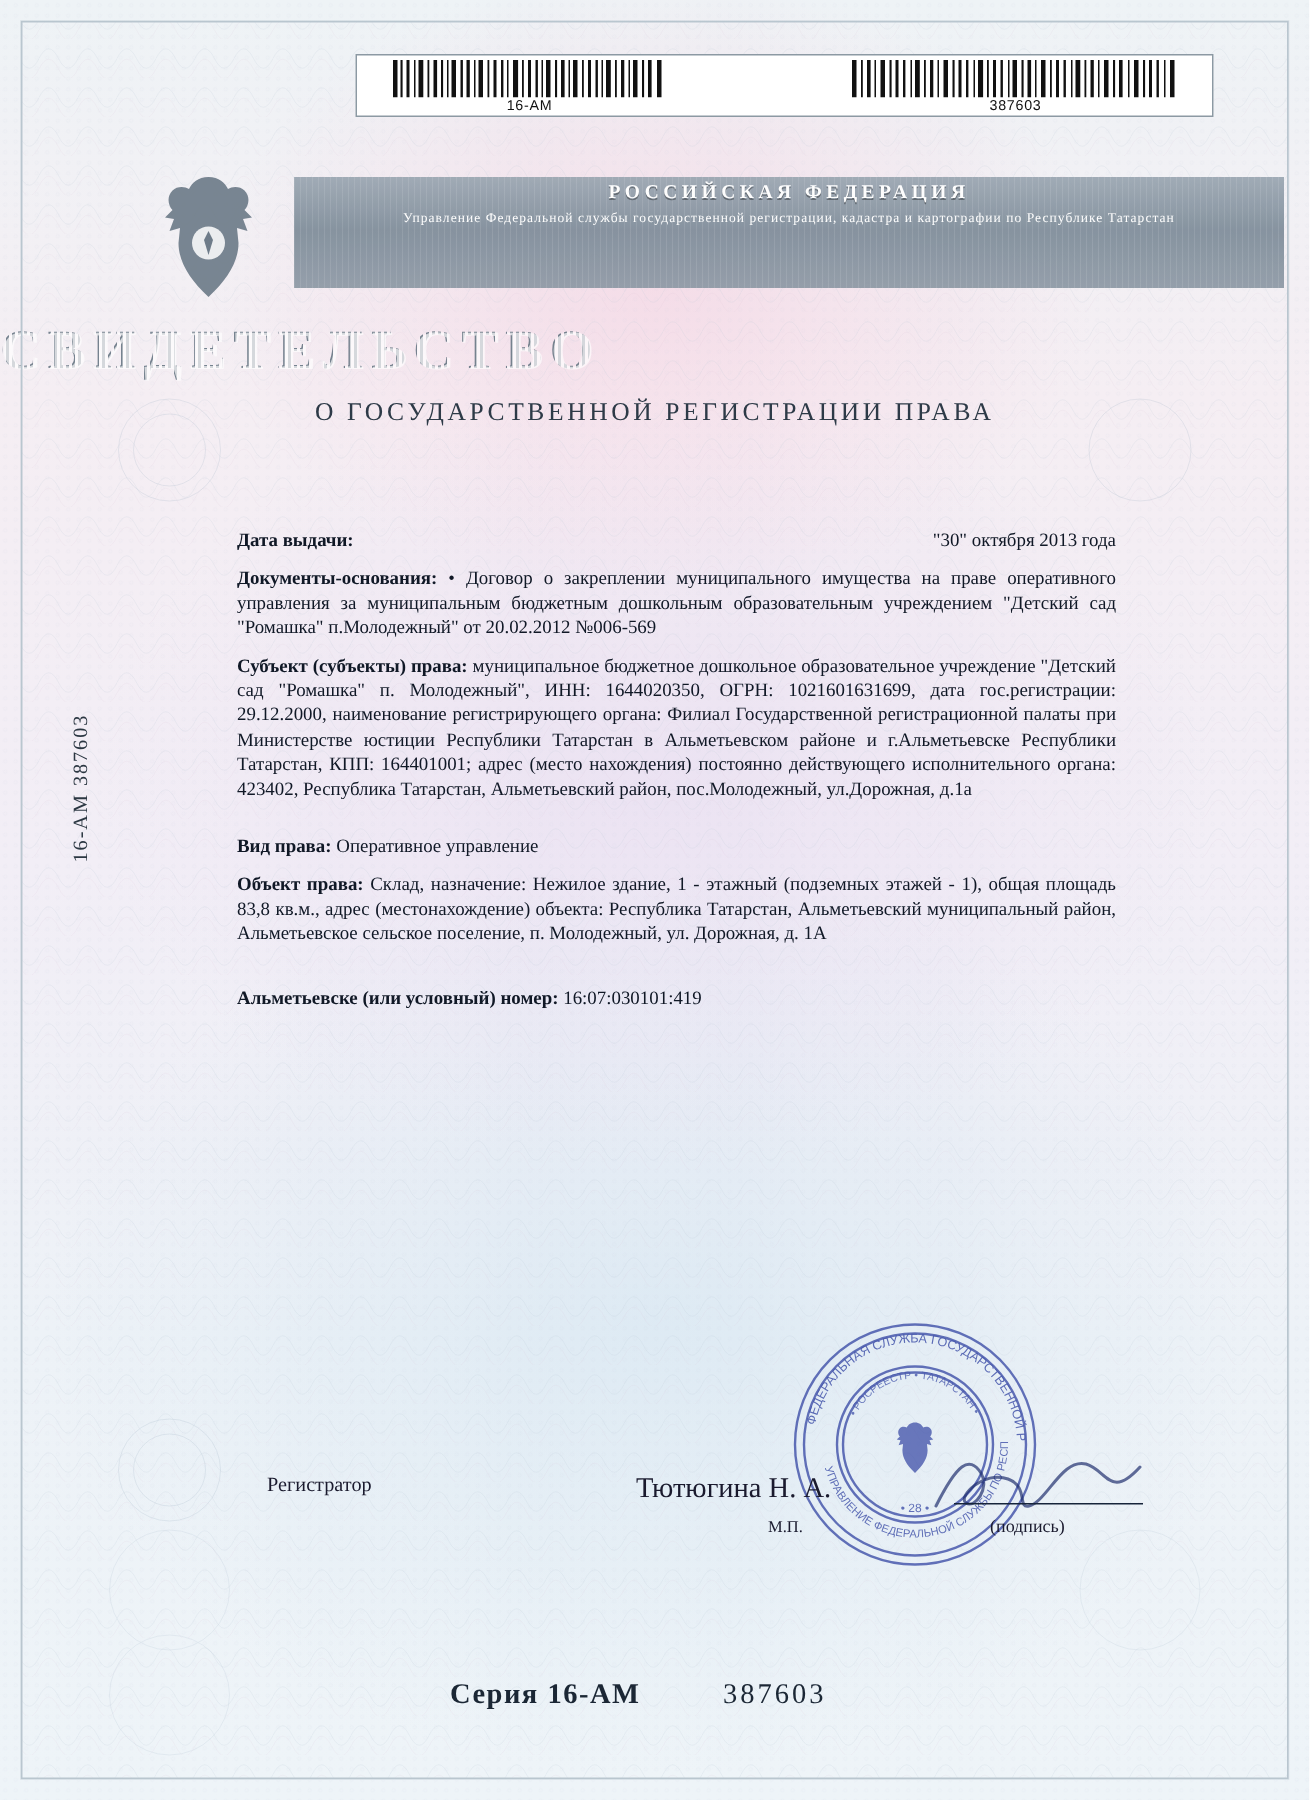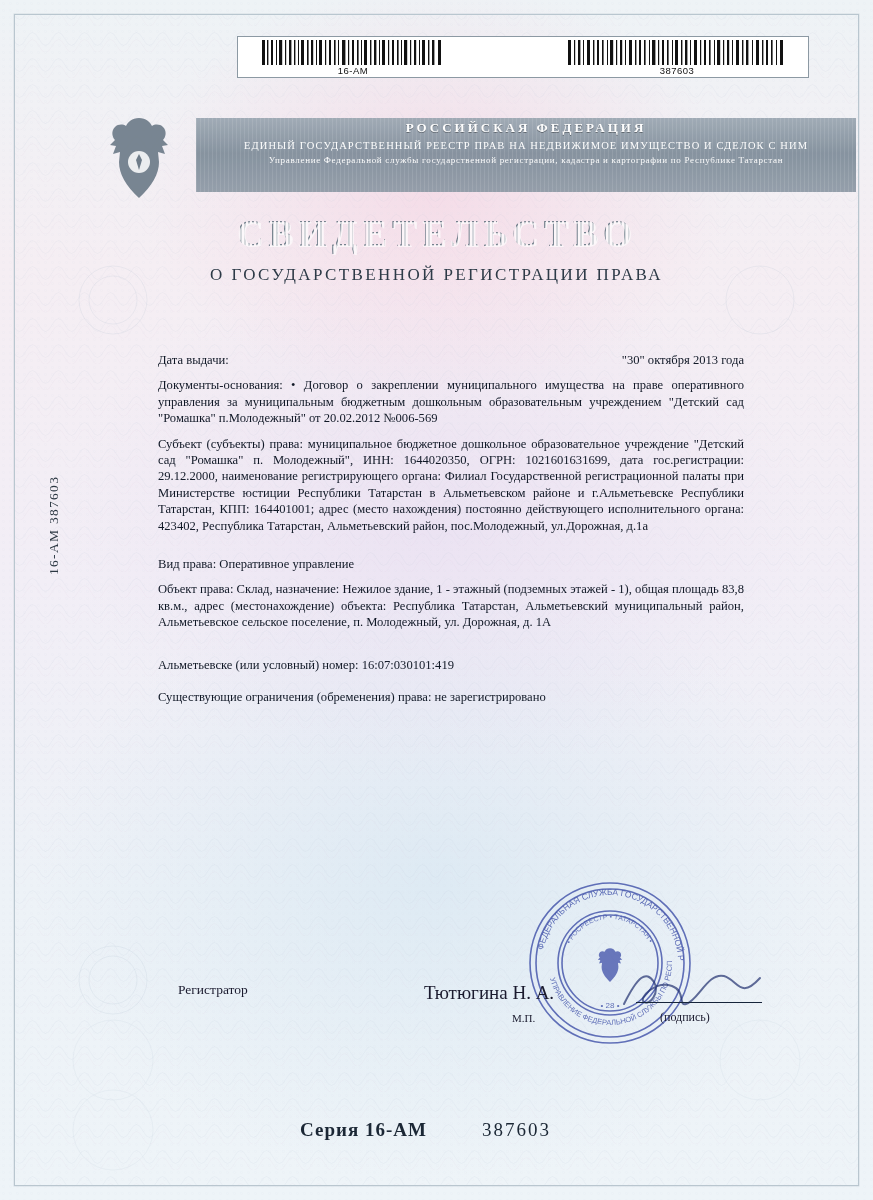--- a/index.html
+++ b/index.html
@@ -113,21 +113,21 @@
     position: absolute;
     left: 96px; top: 112px;
     width: 86px; height: 96px;
   }
 
   
   .doc-title {
     position: absolute;
     left: 0; top: 212px;
     width: 873px;
-    text-align: center;
+    text-align: left;
     font-size: 37px;
     font-weight: bold;
     letter-spacing: 5px;
     color: #6d7b88;
     opacity: .92;
     text-shadow: 1px 1px 0 rgba(255,255,255,.7);
   }
   .doc-title .inner {
     display: inline-block;
     background: repeating-linear-gradient(90deg, #6c7a87 0 2px, rgba(255,255,255,.25) 2px 4px);
@@ -166,21 +166,21 @@
     line-height: 16.4px;
     color: #101826;
     text-align: justify;
   }
   .row-date {
     display: flex;
     justify-content: space-between;
     align-items: baseline;
     margin-bottom: 9px;
   }
-  .lbl { font-weight: normal; }
+  .lbl { font-weight: bold; }
   .blk { margin-bottom: 9px; }
   .sp-16 { margin-top: 16px; }
   .sp-22 { margin-top: 22px; }
   .sp-28 { margin-top: 26px; }
 
   
   .stamp {
     position: absolute;
     left: 527px; top: 880px;
     width: 166px; height: 166px;
@@ -383,21 +383,20 @@
       <circle cx="43" cy="50" r="11"></circle>
     </g>
     <g fill="#6e7c89">
       <path d="M43 42 l3 6 l-3 10 l-3 -10 z"></path>
     </g>
   </svg>
 
   <div class="header-band"></div>
   <div class="header-text">
     <div class="h-title">РОССИЙСКАЯ  ФЕДЕРАЦИЯ</div>
-    <div class="h-sub1">ЕДИНЫЙ ГОСУДАРСТВЕННЫЙ РЕЕСТР ПРАВ НА НЕДВИЖИМОЕ ИМУЩЕСТВО И СДЕЛОК С НИМ</div>
     <div class="h-sub2">Управление  Федеральной  службы  государственной  регистрации,  кадастра  и  картографии  по  Республике  Татарстан</div>
   </div>
 
   <div class="doc-title">
     <span class="inner">СВИДЕТЕЛЬСТВО</span>
   </div>
   <div class="doc-subtitle">О ГОСУДАРСТВЕННОЙ РЕГИСТРАЦИИ ПРАВА</div>
 
   <div class="v-serial">16-АМ          387603</div>
 
@@ -426,24 +425,20 @@
     <div class="blk">
       <span class="lbl">Объект права:</span>
       <span>Склад, назначение: Нежилое здание, 1 - этажный (подземных этажей - 1), общая площадь 83,8 кв.м., адрес (местонахождение) объекта: Республика Татарстан, Альметьевский муниципальный район, Альметьевское сельское поселение, п. Молодежный, ул. Дорожная, д. 1А</span>
     </div>
 
     <div class="blk sp-28">
       <span class="lbl">Альметьевске (или условный) номер:</span>
       <span>16:07:030101:419</span>
     </div>
 
-    <div class="blk sp-16">
-      <span class="lbl">Существующие ограничения (обременения) права:</span>
-      <span>не зарегистрировано</span>
-    </div>
 
   </div>
 
   <svg class="stamp" viewBox="0 0 166 166">
     <g fill="none" stroke="#2d3fa0" stroke-width="1.6" opacity="0.85">
       <circle cx="83" cy="83" r="80"></circle>
       <circle cx="83" cy="83" r="74"></circle>
       <circle cx="83" cy="83" r="52"></circle>
       <circle cx="83" cy="83" r="48"></circle>
     </g>

